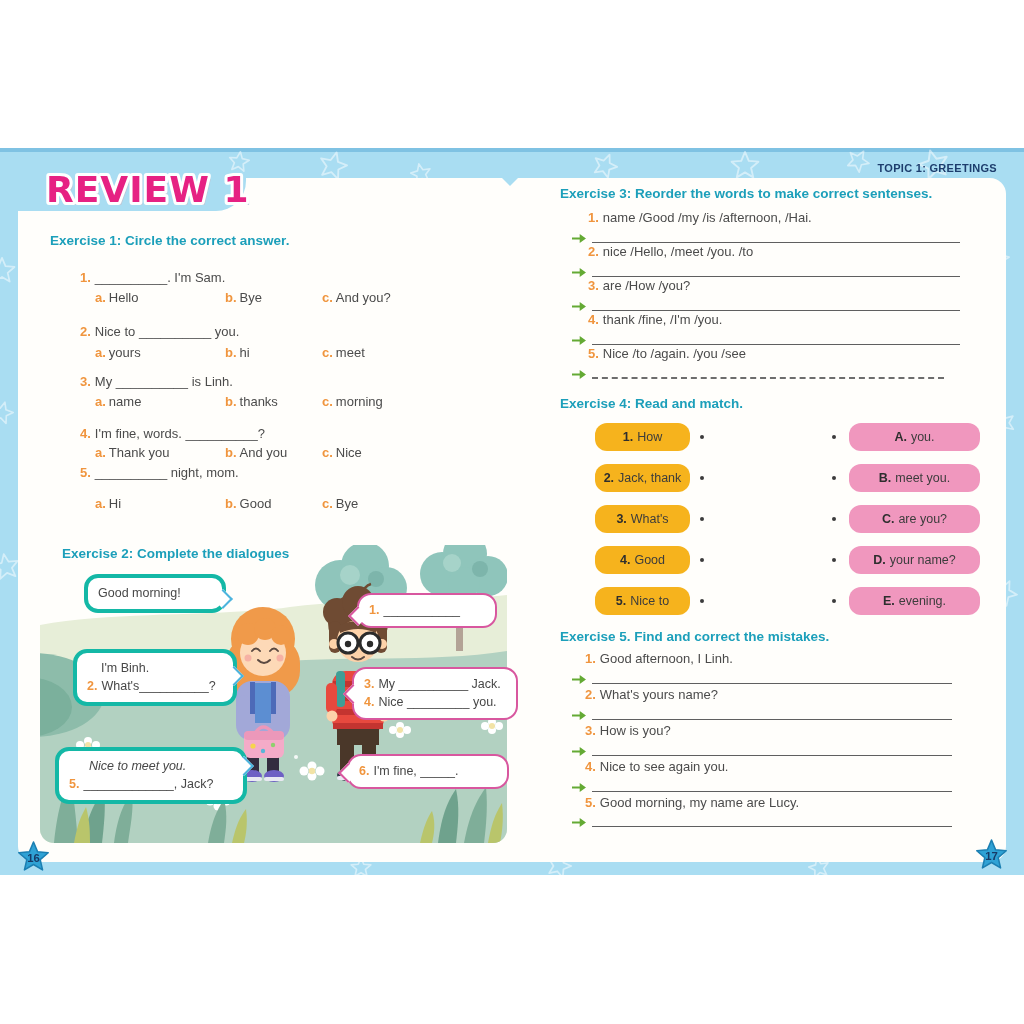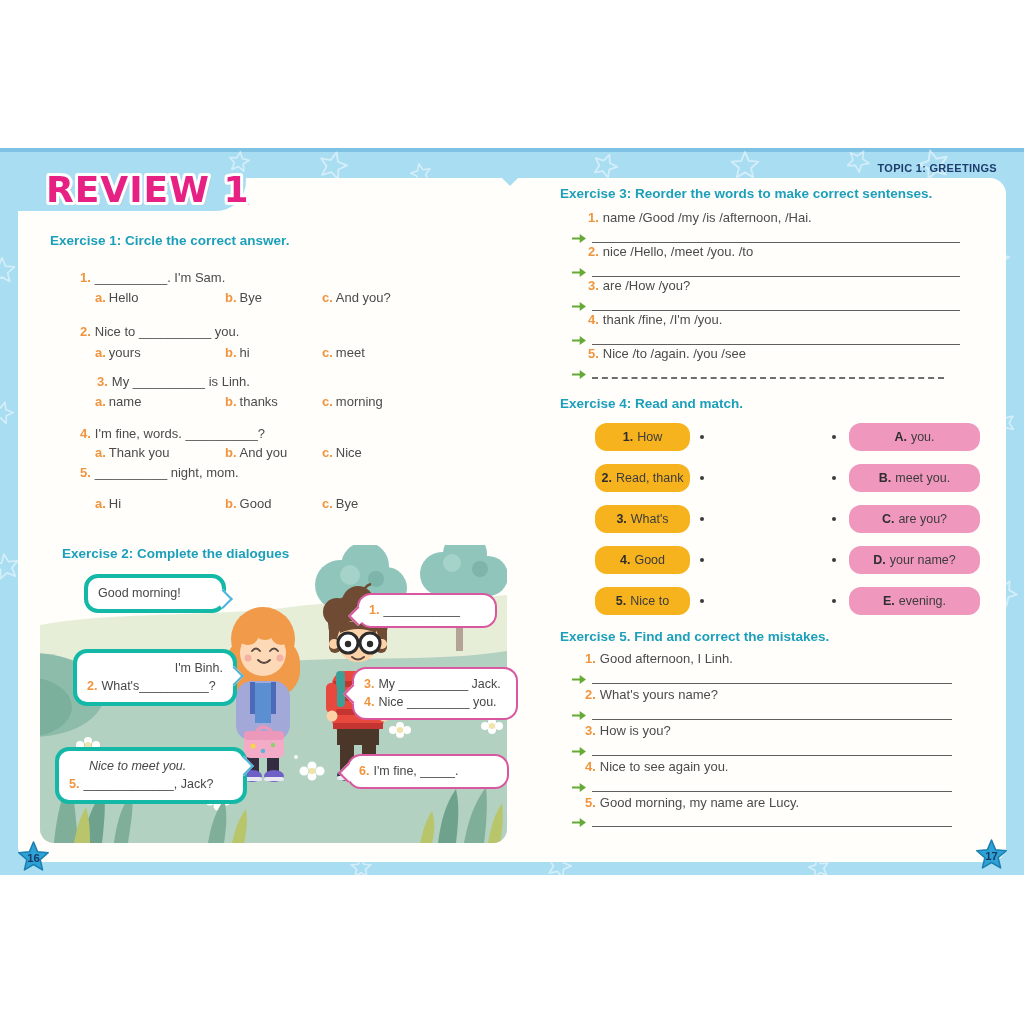--- a/index.html
+++ b/index.html
@@ -35,21 +35,21 @@
   .pbox{left:849px;width:131px;background:#f097be;}
   .bnum{font-weight:bold;color:#2e2e2e;margin-right:4px;}
   .mdot{position:absolute;width:4px;height:4px;border-radius:50%;background:#3b3b3b;z-index:3;}
   .illus{position:absolute;left:40px;top:545px;z-index:2;}
   .bubble{position:absolute;background:#fff;border-radius:14px;padding:6px 10px 7px 10px;font-size:12.5px;color:#474747;line-height:1.45;z-index:4;white-space:nowrap;}
   .bubble.blue{border:4px solid #14b8a6;}
   .bubble.pink{border:2px solid #d8579f;}
   .tail{position:absolute;width:12px;height:12px;background:#fff;transform:rotate(45deg);}
   .bubble.blue .tail-r{border-top:2px solid #4cb4de;border-right:2px solid #4cb4de;right:-8px;}
   .bubble.pink .tail-l{border-bottom:2px solid #d8579f;border-left:2px solid #d8579f;left:-8px;}
-  .ind1{margin-left:14px;text-align:right;}
+  .ind1{margin-left:14px;}
   .ind2{margin-left:20px;font-style:italic;}
   .pgstar{position:absolute;z-index:5;}
   .pgstar text{font-family:"Liberation Sans",sans-serif;font-size:11px;font-weight:bold;fill:#173a66;}
 </style>
 </head>
 <body>
 
 <div class="band">
   <div class="band-edge"></div>
   <svg class="bgstar" style="left:318px;top:2px" width="30" height="32" viewBox="0 0 32 34">
@@ -122,21 +122,21 @@
   <span class="opt" style="left:322px"><span class="onum">c.</span><span>And you?</span></span>
 </div>
 
 <div class="q" style="left:80px;top:324px"><span class="onum">2.</span><span>Nice to __________ you.</span></div>
 <div class="optrow" style="top:345px">
   <span class="opt" style="left:95px"><span class="onum">a.</span><span>yours</span></span>
   <span class="opt" style="left:225px"><span class="onum">b.</span><span>hi</span></span>
   <span class="opt" style="left:322px"><span class="onum">c.</span><span>meet</span></span>
 </div>
 
-<div class="q" style="left:97px;top:374px"><span class="onum">3.</span><span>My __________ is Linh.</span></div>
+<div class="q" style="left:80px;top:374px"><span class="onum">3.</span><span>My __________ is Linh.</span></div>
 <div class="optrow" style="top:394px">
   <span class="opt" style="left:95px"><span class="onum">a.</span><span>name</span></span>
   <span class="opt" style="left:225px"><span class="onum">b.</span><span>thanks</span></span>
   <span class="opt" style="left:322px"><span class="onum">c.</span><span>morning</span></span>
 </div>
 
 <div class="q" style="left:80px;top:426px"><span class="onum">4.</span><span>I'm fine, words. __________?</span></div>
 <div class="optrow" style="top:445px">
   <span class="opt" style="left:95px"><span class="onum">a.</span><span>Thank you</span></span>
   <span class="opt" style="left:225px"><span class="onum">b.</span><span>And you</span></span>
@@ -353,21 +353,21 @@
 <div class="ansrow" style="left:572px;top:364px"><span class="garrow"></span><span class="aline dashed" style="width:352px"></span></div>
 
 <div class="ex-h" style="left:560px;top:396px">Exercise 4: Read and match.</div>
 
 <div class="ybox" style="top:423px">
     <span class="bnum">1.</span>
     <span>How</span>
   </div>
 <div class="ybox" style="top:464px">
     <span class="bnum">2.</span>
-    <span>Read, thank</span>
+    <span>Jack, thank</span>
   </div>
 <div class="ybox" style="top:505px">
     <span class="bnum">3.</span>
     <span>What's</span>
   </div>
 <div class="ybox" style="top:546px">
     <span class="bnum">4.</span>
     <span>Good</span>
   </div>
 <div class="ybox" style="top:587px">

